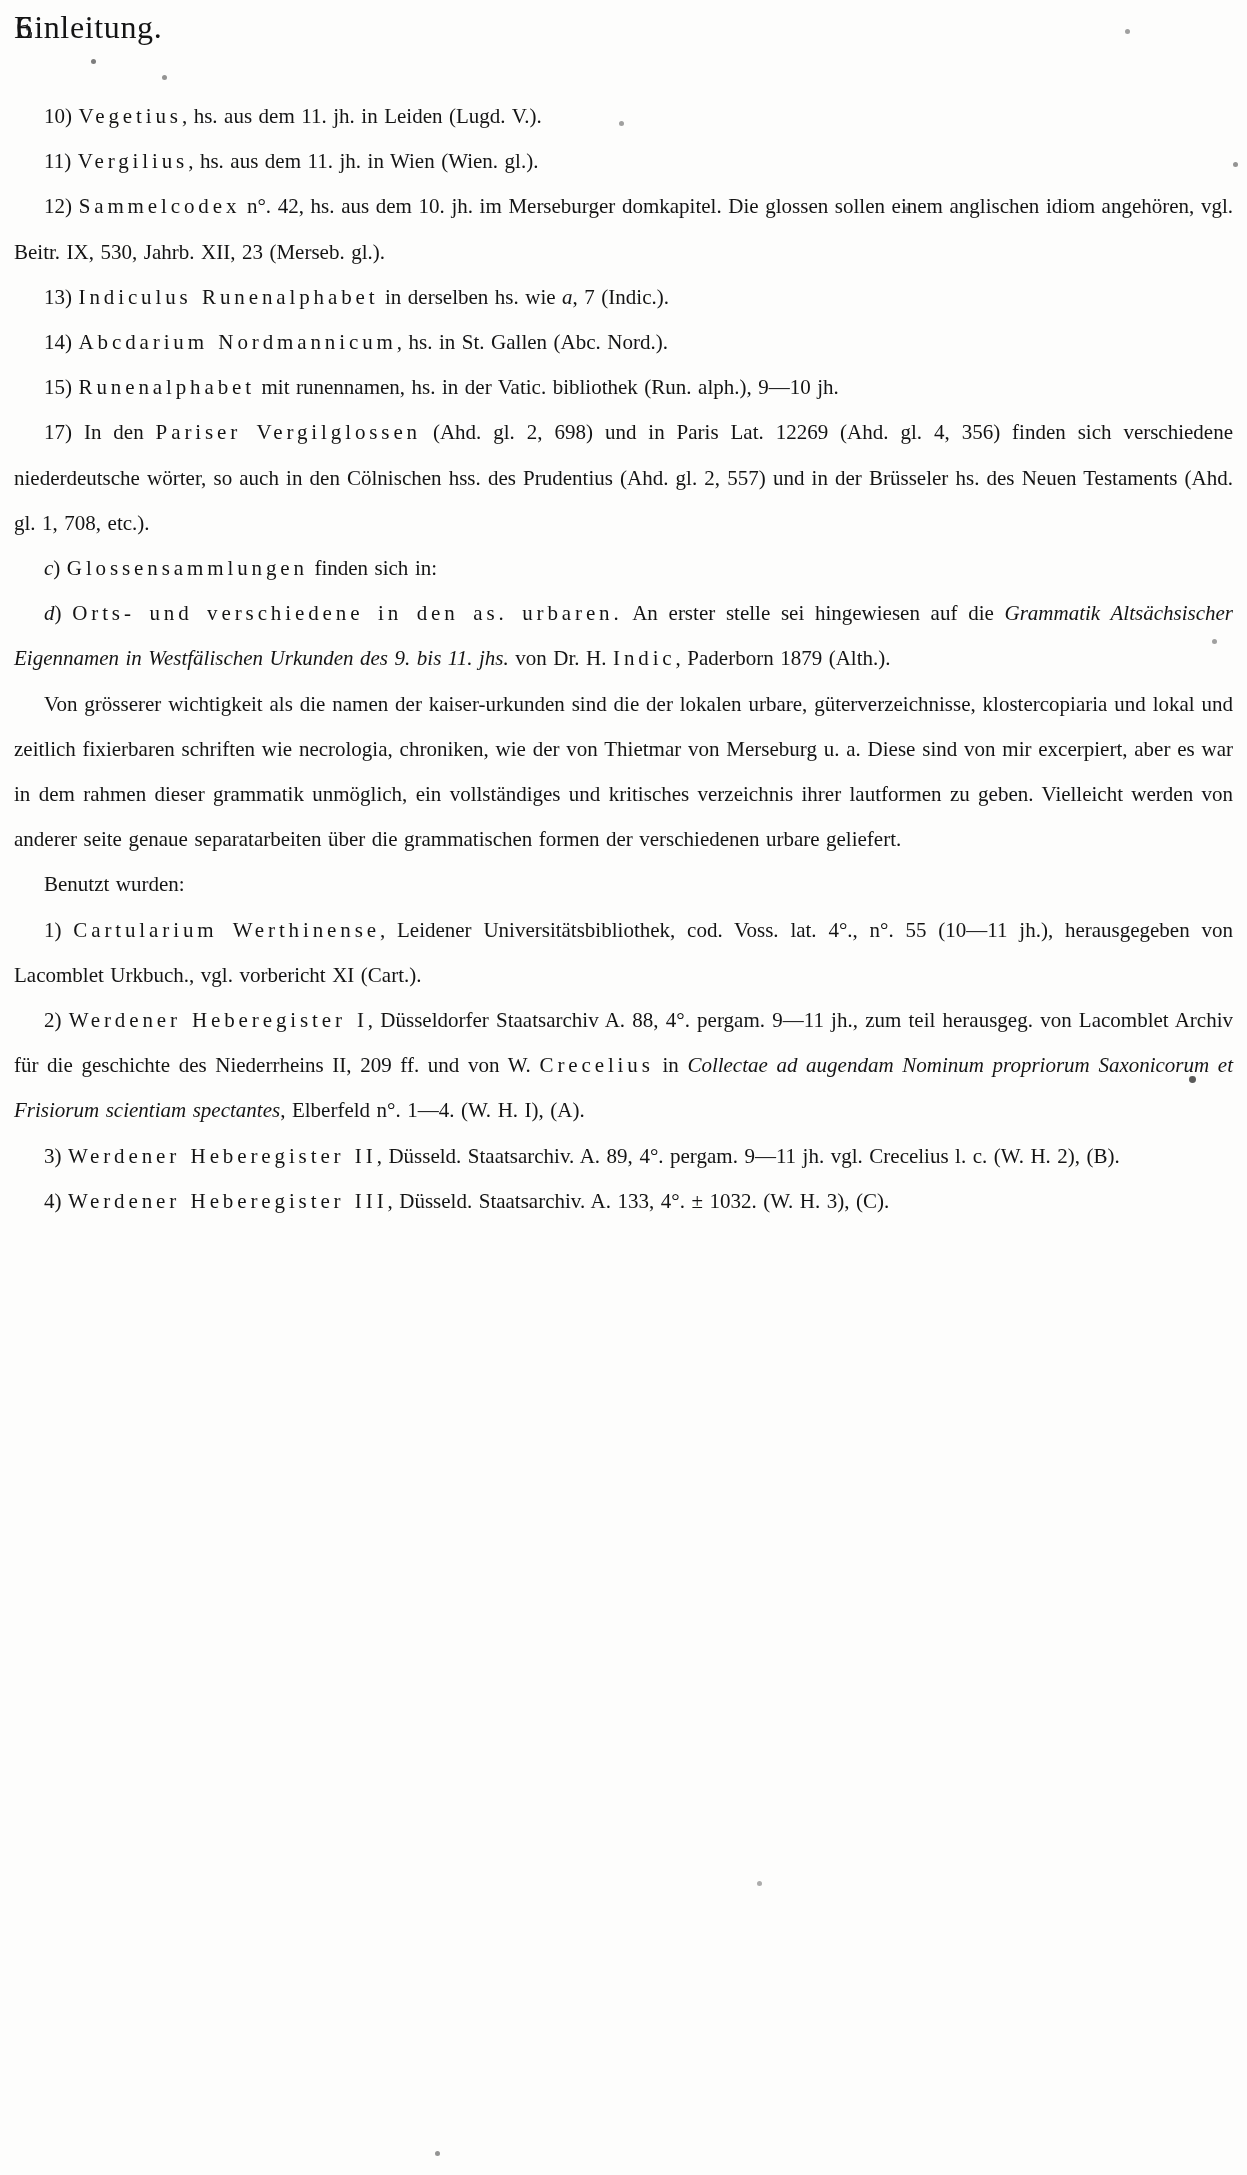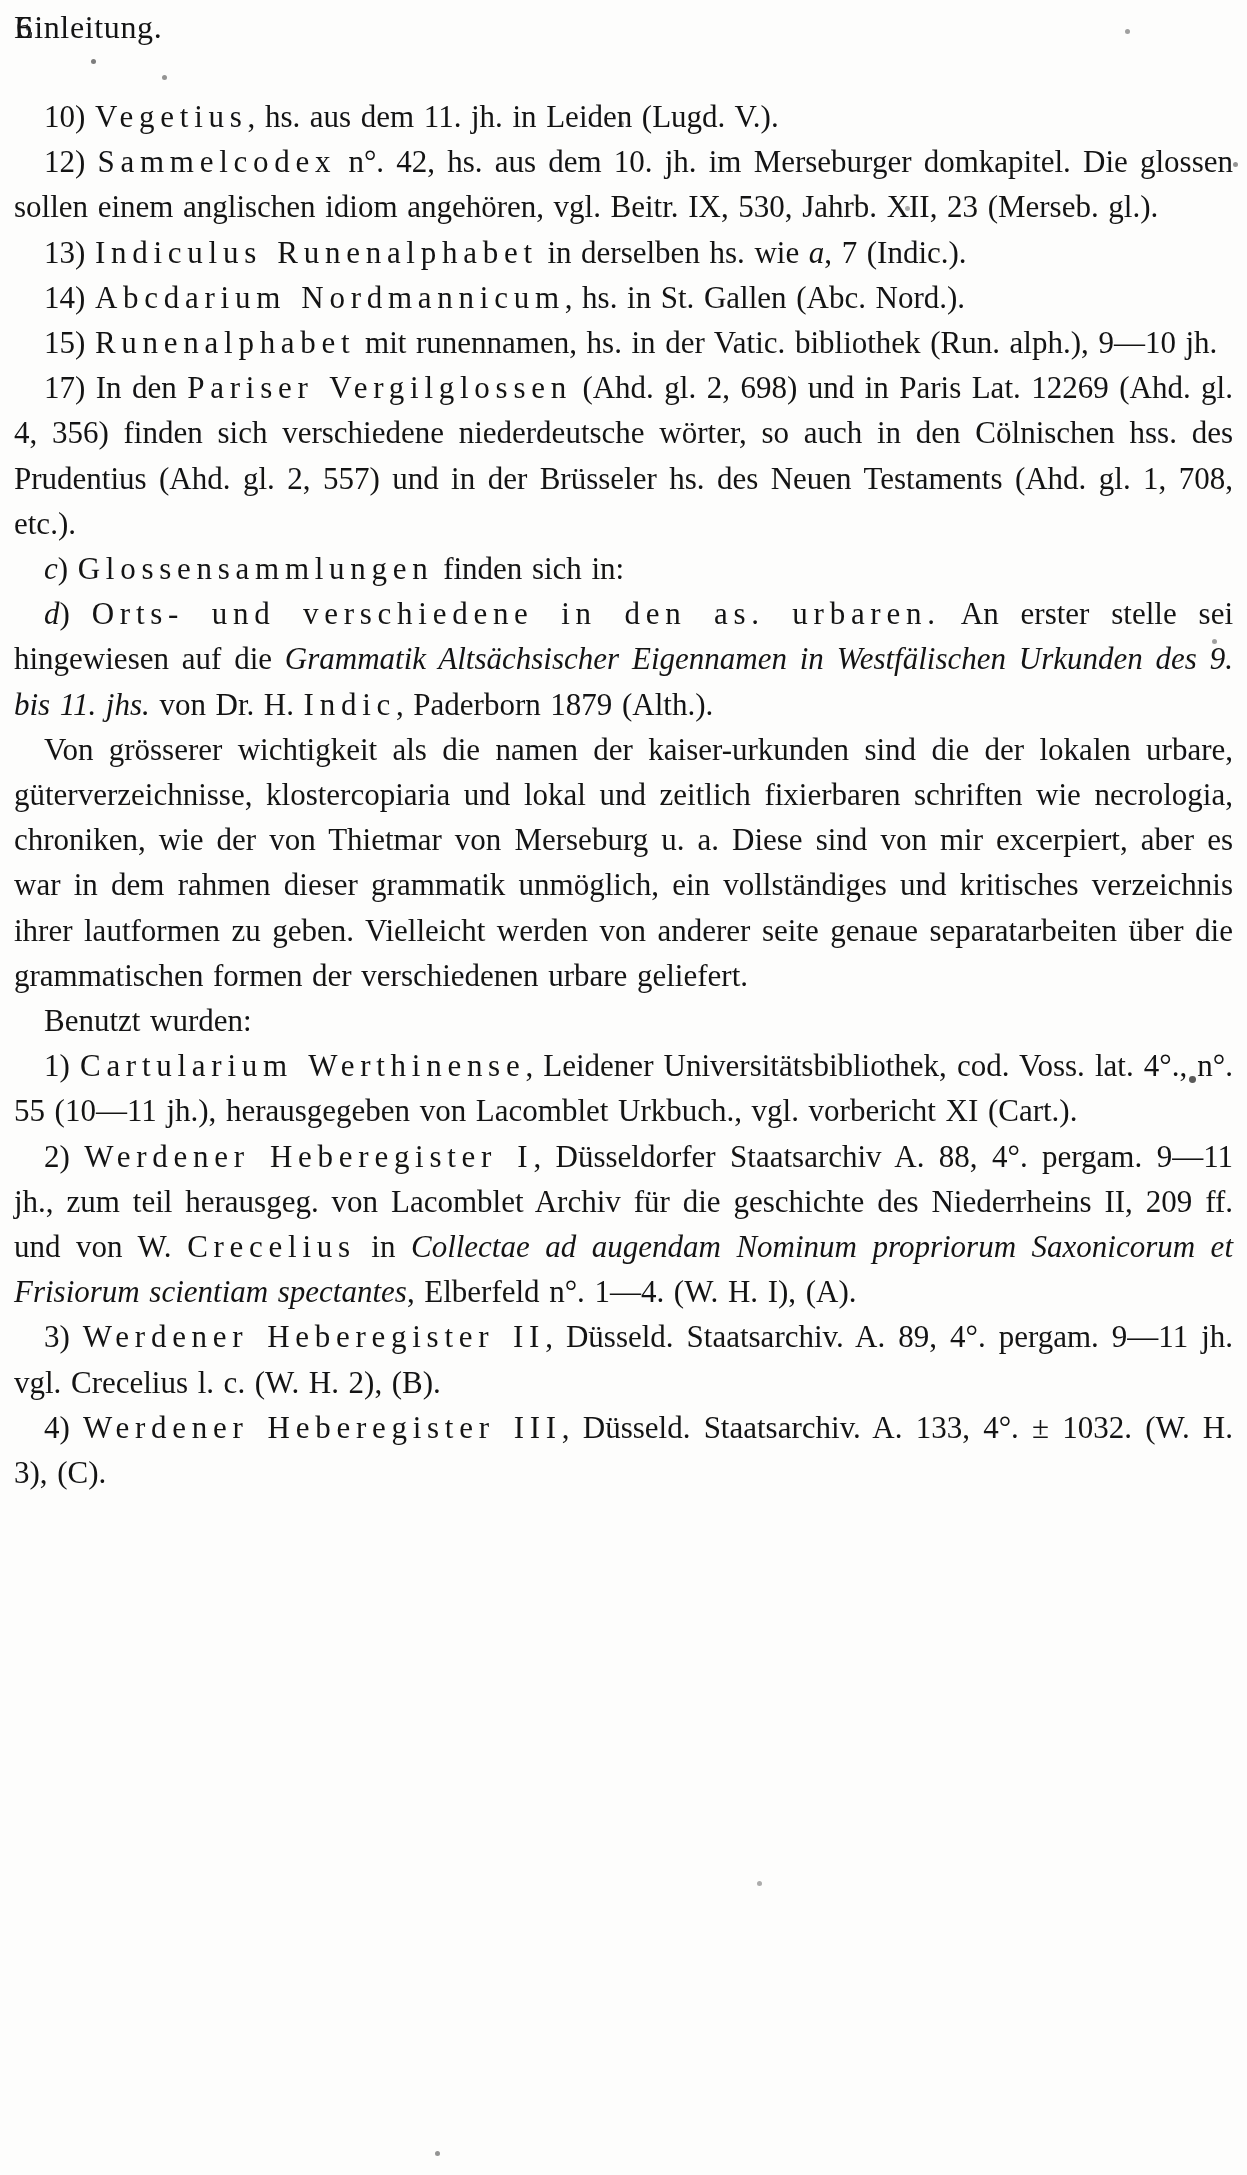--- a/index.html
+++ b/index.html
@@ -20,21 +20,21 @@
     position: relative;
     height: 42px;
     font-size: 32px;
     line-height: 42px;
   }
   .pagenum { position: absolute; left: 2px; top: 0; }
   .runtitle { display: block; text-align: left; letter-spacing: 0.02em; }
   .bodytext { margin-top: 46px; }
   .bodytext p {
     margin: 0;
-    font-size: 31px;
+    font-size: 21px;
     line-height: 45.2px;
     text-align: justify;
     text-indent: 30px;
     hyphens: auto;
     word-spacing: 0.06em;
   }
   .sp { letter-spacing: 0.185em; }
   .it { font-style: italic; }
   
   .noise {
@@ -62,20 +62,21 @@
 
   <div class="hdr">
     <span class="pagenum">6</span>
     <span class="runtitle">Einleitung.</span>
   </div>
 
   <div class="bodytext">
 
     <p><span>10) </span><span class="sp">Vegetius</span><span>, hs. aus dem 11. jh. in Leiden (Lugd. V.).</span></p>
 
+    <p><span>11) </span><span class="sp">Vergilius</span><span>, hs. aus dem 11. jh. in Wien (Wien. gl.).</span></p>
 
     <p><span>12) </span><span class="sp">Sammelcodex</span><span> n°. 42, hs. aus dem 10. jh. im Merseburger domkapitel. Die glossen sollen einem anglischen idiom angehören, vgl. Beitr. IX, 530, Jahrb. XII, 23 (Merseb. gl.).</span></p>
 
     <p><span>13) </span><span class="sp">Indiculus Runenalphabet</span><span> in derselben hs. wie </span><span class="it">a</span><span>, 7 (Indic.).</span></p>
 
     <p><span>14) </span><span class="sp">Abcdarium Nordmannicum</span><span>, hs. in St. Gallen (Abc. Nord.).</span></p>
 
     <p><span>15) </span><span class="sp">Runenalphabet</span><span> mit runennamen, hs. in der Vatic. bibliothek (Run. alph.), 9—10 jh.</span></p>
 
 

